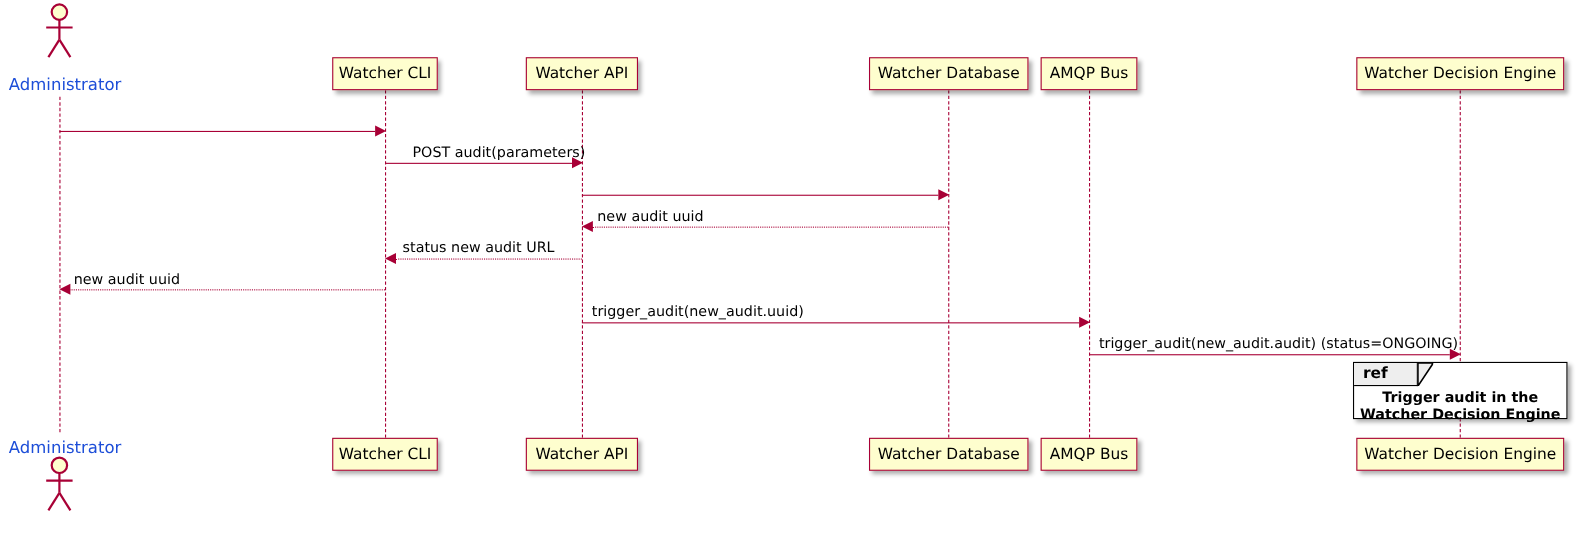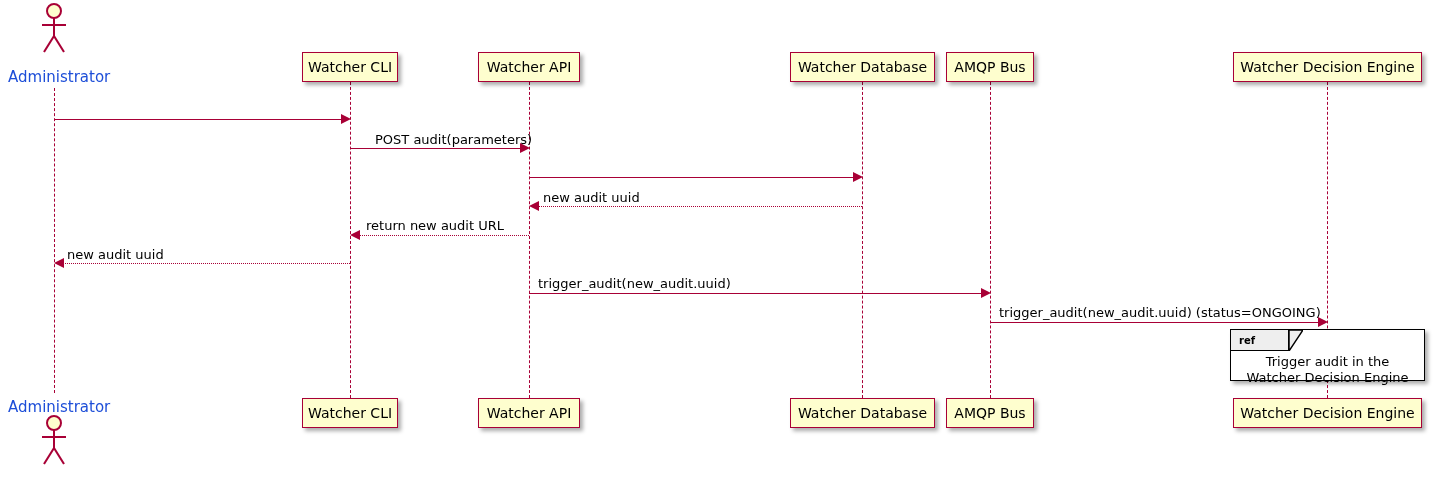--- a/index.html
+++ b/index.html
@@ -97,37 +97,38 @@
     box-shadow: 3px 3px 4px rgba(0,0,0,0.33);
   }
   .ref-tab {
     position: absolute;
     left: 0;
     top: 0;
     height: 21px;
     background: #EEEEEE;
     border-right: 1.5px solid #000000;
     border-bottom: 1.5px solid #000000;
-    font-size: 10px;
+    font-size: 14px;
     font-weight: bold;
     color: #000000;
     display: flex;
     align-items: center;
     padding-left: 8px;
     box-sizing: border-box;
   }
   .ref-body {
     position: absolute;
     left: 0;
     top: 24px;
     width: 100%;
     text-align: center;
     font-size: 13px;
     color: #000000;
     line-height: 16px;
+    font-weight: bold;
   }
 </style>
 </head>
 <body>
 
 <div id="diagram">
 
   <div class="actor-wrap" style="left:24px; top:2px; width:60px; height:52px;">
     <svg width="60" height="52" viewBox="0 0 60 52">
       <g stroke="#A80036" stroke-width="2" fill="none">
@@ -161,33 +162,33 @@
   <div class="msg-line" style="left:350px; top:148px; width:170px;"></div>
   <div class="arrow-head right" style="left:520px; top:143px;"></div>
 
   <div class="msg-line" style="left:529px; top:177px; width:324px;"></div>
   <div class="arrow-head right" style="left:853px; top:172px;"></div>
 
   <div class="msg-label" style="left:543px; top:191px;">new audit uuid</div>
   <div class="msg-line dotted" style="left:538px; top:206px; width:324px;"></div>
   <div class="arrow-head left" style="left:529px; top:201px;"></div>
 
-  <div class="msg-label" style="left:366px; top:219px;">return new audit URL</div>
+  <div class="msg-label" style="left:366px; top:219px;">status new audit URL</div>
   <div class="msg-line dotted" style="left:359px; top:235px; width:170px;"></div>
   <div class="arrow-head left" style="left:350px; top:230px;"></div>
 
   <div class="msg-label" style="left:67px; top:248px;">new audit uuid</div>
   <div class="msg-line dotted" style="left:63px; top:263px; width:287px;"></div>
   <div class="arrow-head left" style="left:54px; top:258px;"></div>
 
   <div class="msg-label" style="left:538px; top:277px;text-align:center;">trigger_audit(new_audit.uuid)</div>
   <div class="msg-line" style="left:529px; top:293px; width:452px;"></div>
   <div class="arrow-head right" style="left:981px; top:288px;"></div>
 
-  <div class="msg-label" style="left:999px; top:306px;">trigger_audit(new_audit.uuid) (status=ONGOING)</div>
+  <div class="msg-label" style="left:999px; top:306px;">trigger_audit(new_audit.audit) (status=ONGOING)</div>
   <div class="msg-line" style="left:990px; top:322px; width:328px;"></div>
   <div class="arrow-head right" style="left:1318px; top:317px;"></div>
 
   <div class="ref-box" style="left:1230px; top:329px; width:195px; height:52px;">
     <div class="ref-tab" style="width:58px;">ref</div>
     <svg style="position:absolute; left:58px; top:0; width:14px; height:21px;">
       <polygon points="0,0 14,0 0,21" fill="#EEEEEE" stroke="#000000" stroke-width="1.5"></polygon>
     </svg>
     <div class="ref-body">
       <div>Trigger audit in the</div>

